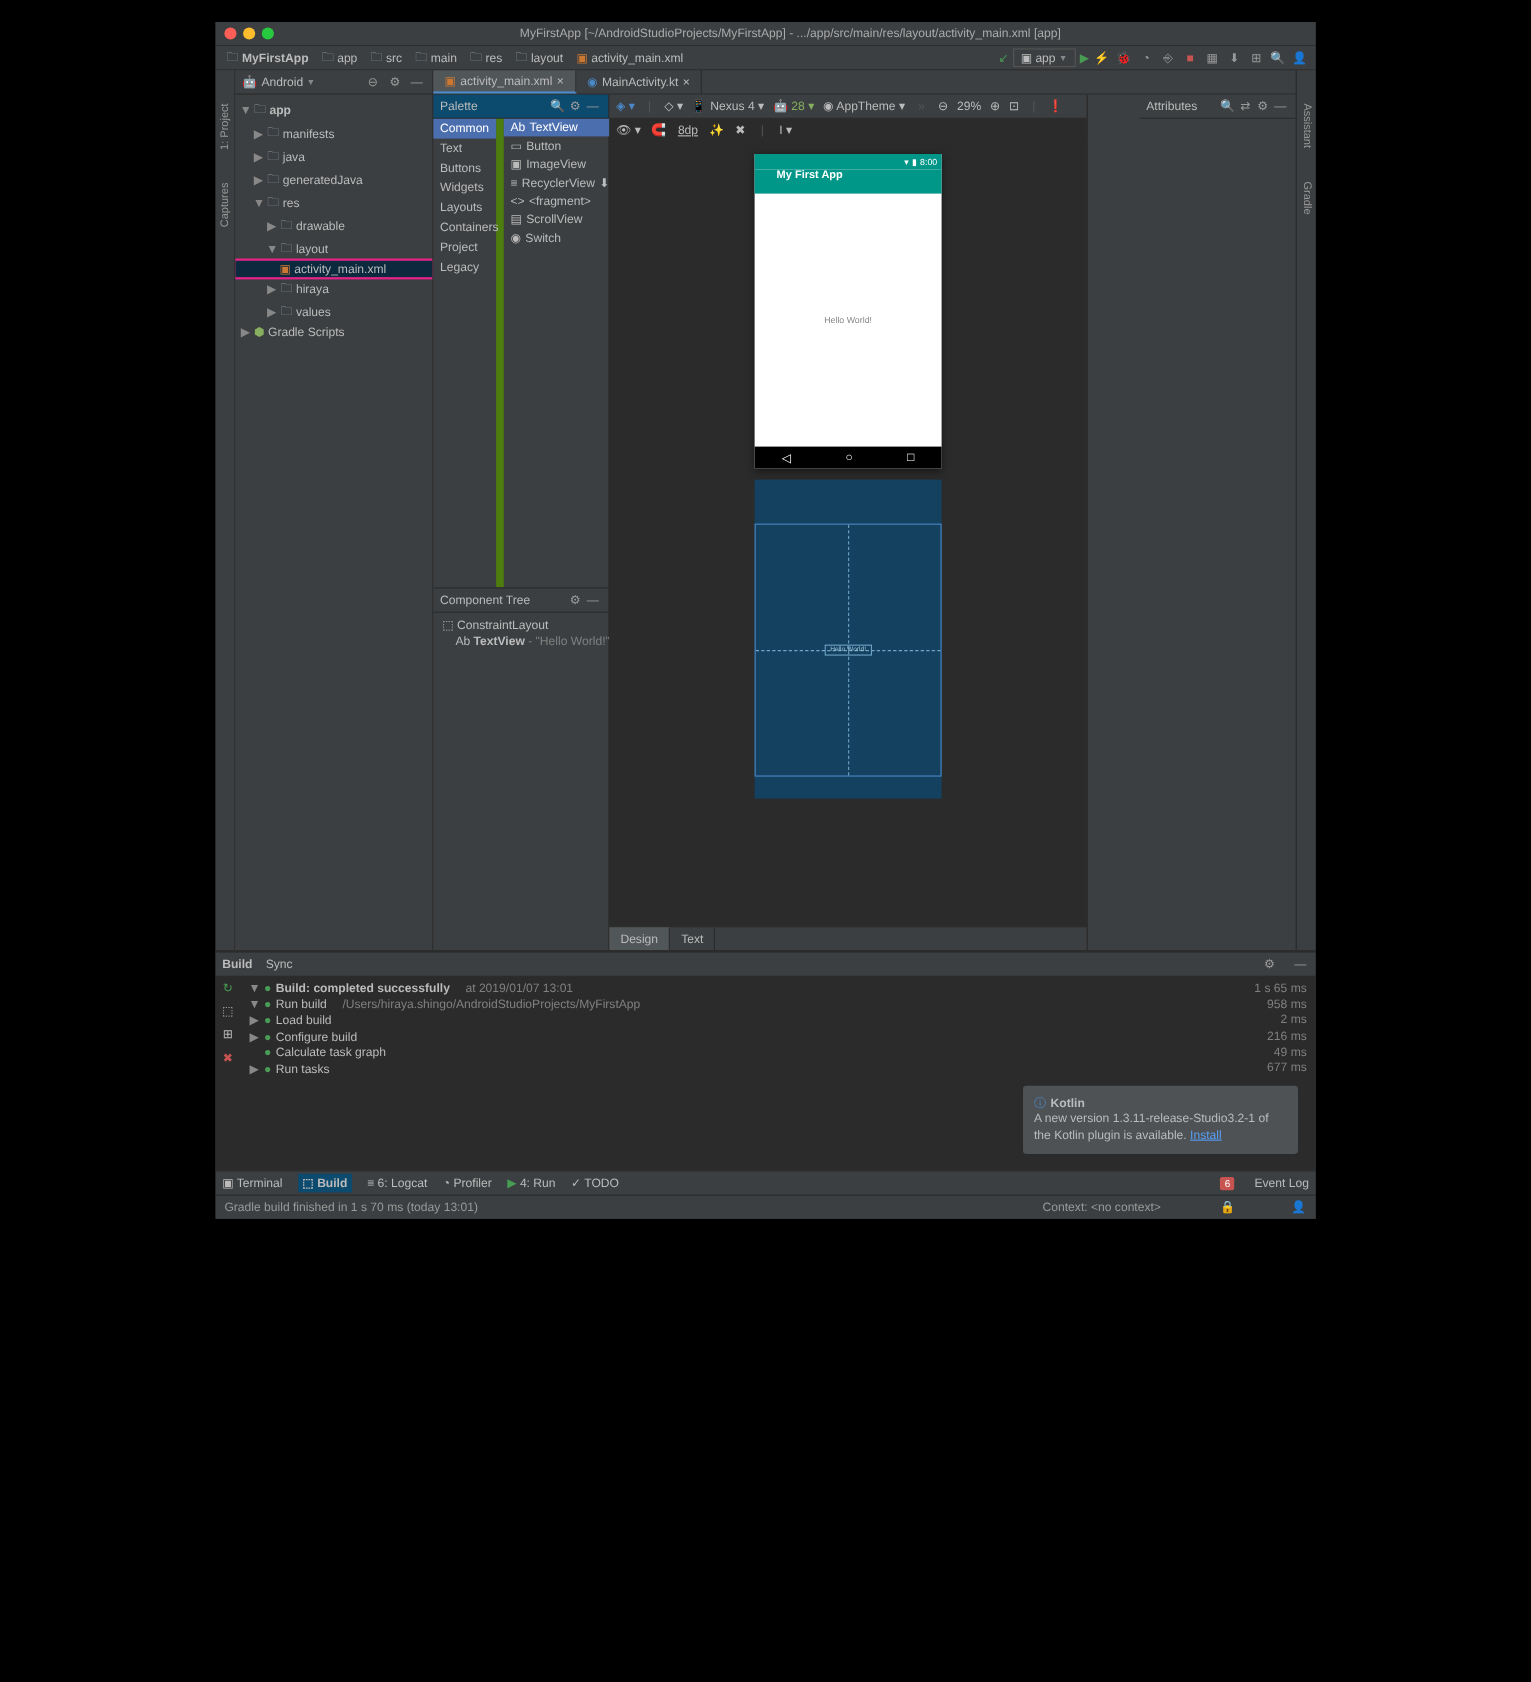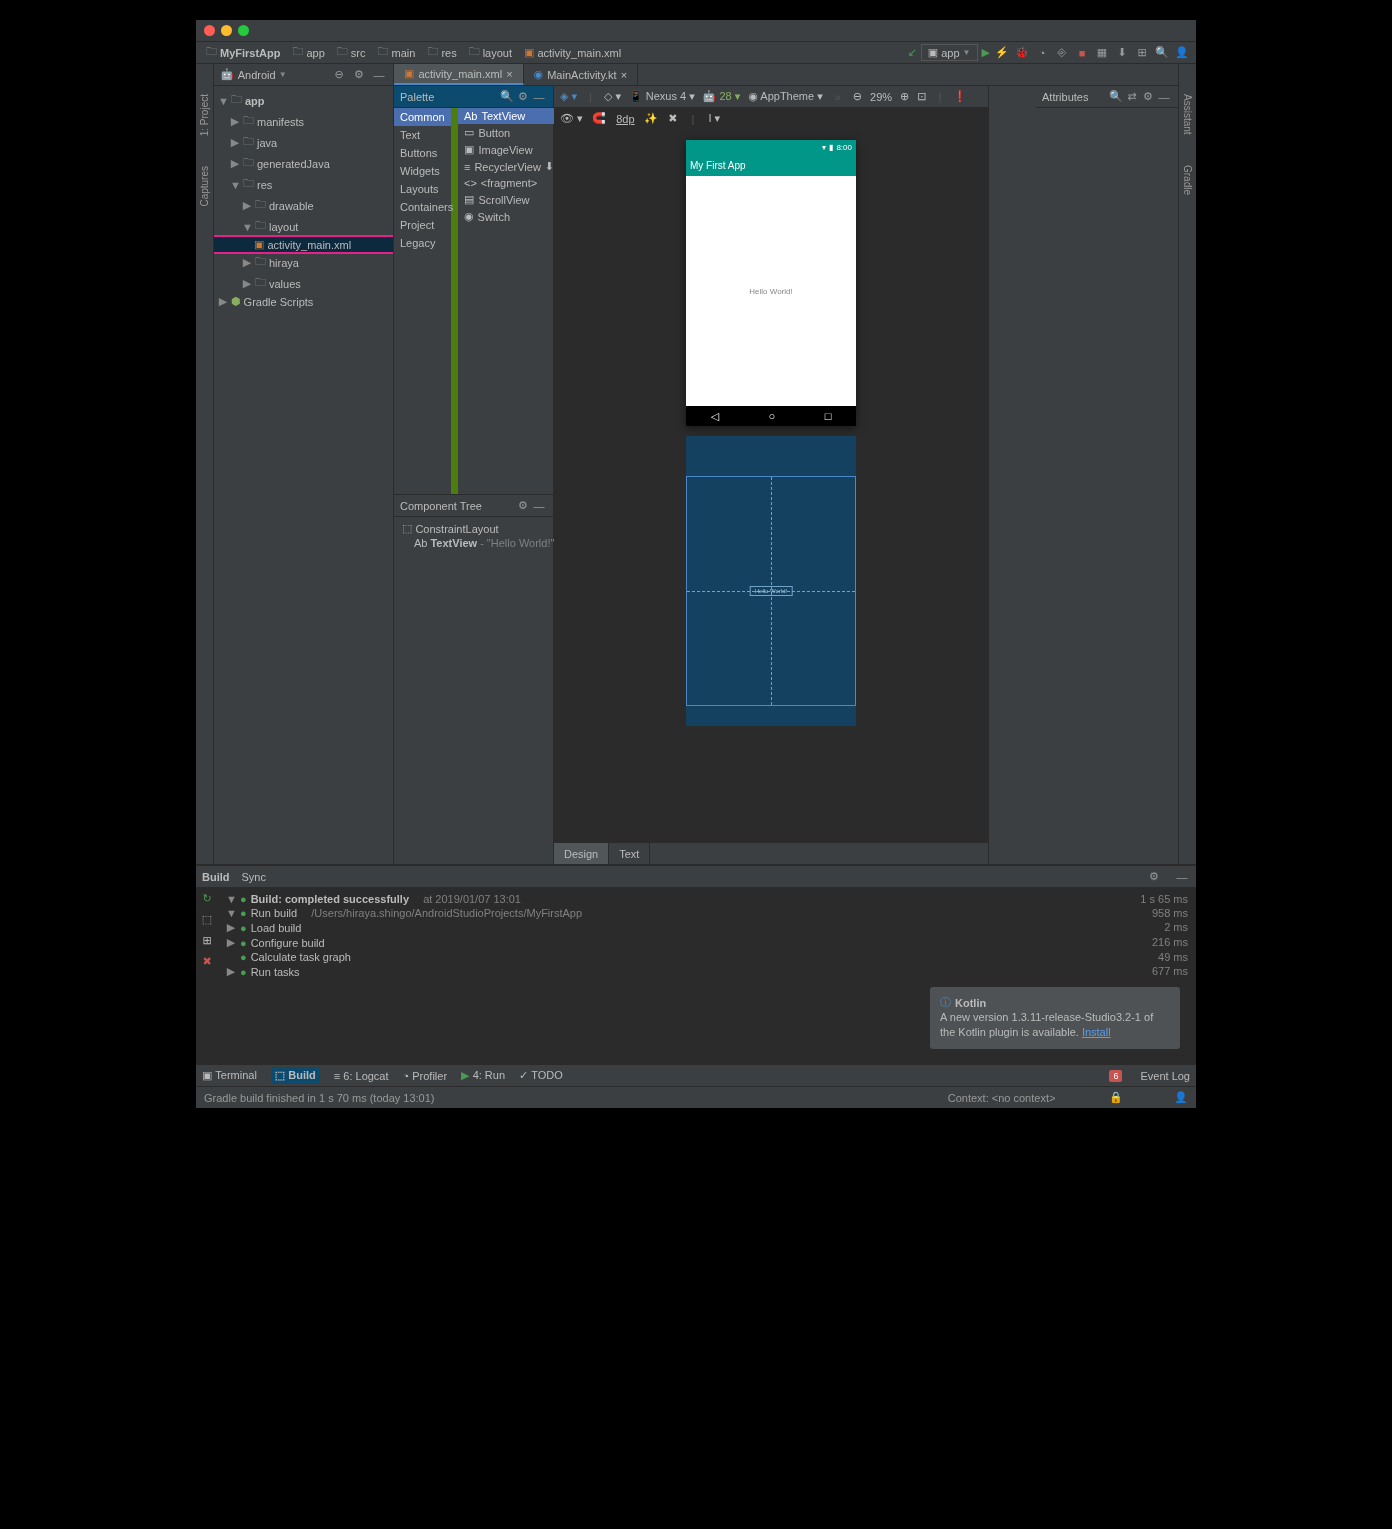--- a/index.html
+++ b/index.html
@@ -42,21 +42,21 @@
 .palette-item { padding:2px 6px; display:flex; align-items:center; gap:4px; color:#bbb; }
 .palette-item.active { background:#4b6eaf; color:#fff; }
 .comp-tree-panel { border-top:1px solid #2b2b2b; background:#3c3f41; }
 .comp-tree-header { height:22px; display:flex; align-items:center; padding:0 6px; border-bottom:1px solid #2b2b2b; }
 .canvas-area { flex:1; display:flex; flex-direction:column; background:#2b2b2b; }
 .canvas-toolbar { height:22px; display:flex; align-items:center; padding:0 6px; gap:8px; border-bottom:1px solid #2b2b2b; background:#3c3f41; }
 .canvas-toolbar2 { height:22px; display:flex; align-items:center; padding:0 6px; gap:10px; border-bottom:1px solid #2b2b2b; background:#2b2b2b; }
 .canvas-viewport { flex:1; display:flex; flex-direction:column; align-items:center; padding:10px; gap:10px; overflow:auto; }
 .device-frame { width:170px; background:#fff; box-shadow:0 2px 8px rgba(0,0,0,0.5); }
 .statusbar { height:14px; background:#009688; display:flex; justify-content:flex-end; align-items:center; padding:0 4px; color:#fff; font-size:8px; gap:3px; }
-.appbar { height:22px; background:#009688; display:flex; align-items:center; padding:0 4px; color:#fff; font-size:10px; }
+.appbar { height:22px; background:#009688; display:flex; align-items:flex-start; padding:0 20px; color:#fff; font-size:10px;font-weight:bold; }
 .device-content { height:230px; display:flex; align-items:center; justify-content:center; color:#888; font-size:8px; }
 .navbar-dev { height:20px; background:#000; display:flex; justify-content:space-around; align-items:center; color:#fff; }
 .blueprint { width:170px; height:290px; background:#14415f; position:relative; }
 .blueprint-content { position:absolute; top:40px; left:0; right:0; bottom:20px; border:1px solid #4a88c7; }
 .design-tabs { height:22px; display:flex; background:#3c3f41; border-top:1px solid #2b2b2b; }
 .attr-panel { width:190px; background:#3c3f41; border-left:1px solid #2b2b2b; }
 .attr-header { height:22px; display:flex; align-items:center; padding:0 6px; border-bottom:1px solid #2b2b2b;margin-left:47px; }
 .bottom-panel { height:200px; background:#2b2b2b; border-top:2px solid #2b2b2b; display:flex; flex-direction:column; }
 .bottom-tabs { height:22px; display:flex; align-items:center; background:#3c3f41; padding:0 6px; gap:12px; border-bottom:1px solid #2b2b2b; }
 .build-output { flex:1; display:flex; background:#2b2b2b; }
@@ -83,20 +83,21 @@
 <body>
 
 <div class="window">
 
   <div class="titlebar">
     <div class="traffic">
       <span class="tr-r"></span>
       <span class="tr-y"></span>
       <span class="tr-g"></span>
     </div>
+    <div class="title-text">MyFirstApp [~/AndroidStudioProjects/MyFirstApp] - .../app/src/main/res/layout/activity_main.xml [app]</div>
   </div>
 
   <div class="navbar">
     <span class="crumb">
         <span class="folder-icon">🗀</span>
         <b>MyFirstApp</b>
       </span>
     <span class="crumb">
         <span class="folder-icon">🗀</span>
         <span>app</span>
@@ -268,21 +269,21 @@
               <div class="palette-item">
                   <span>▤</span>
                   <span>ScrollView</span>
                 </div>
               <div class="palette-item">
                   <span>◉</span>
                   <span>Switch</span>
                 </div>
             </div>
           </div>
-          <div class="comp-tree-panel" style="height:370px;">
+          <div class="comp-tree-panel" style="height:330px;">
             <div class="comp-tree-header">
               <span>Component Tree</span>
               <div class="spacer"></div>
               <span class="tool-icon">⚙</span>
               <span class="tool-icon">—</span>
             </div>
             <div style="padding:4px;">
               <div class="tree-item">
                   <span>⬚</span>
                   <span>ConstraintLayout</span>

